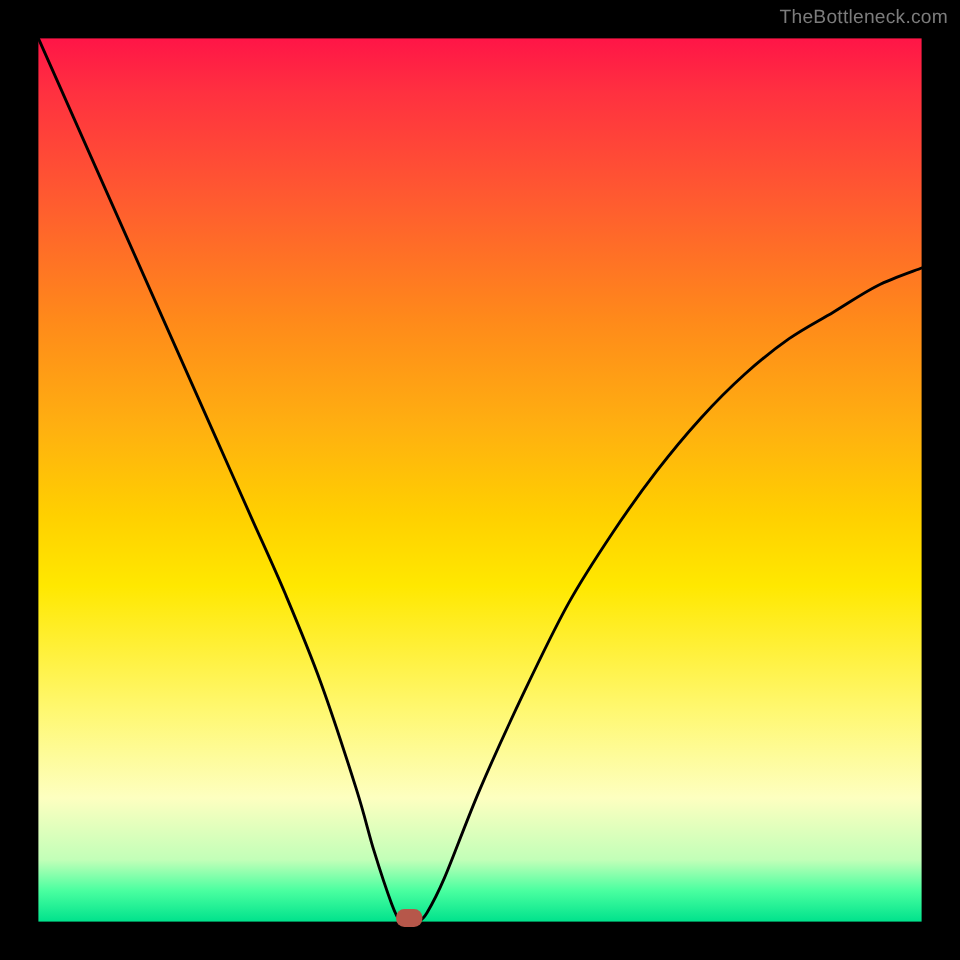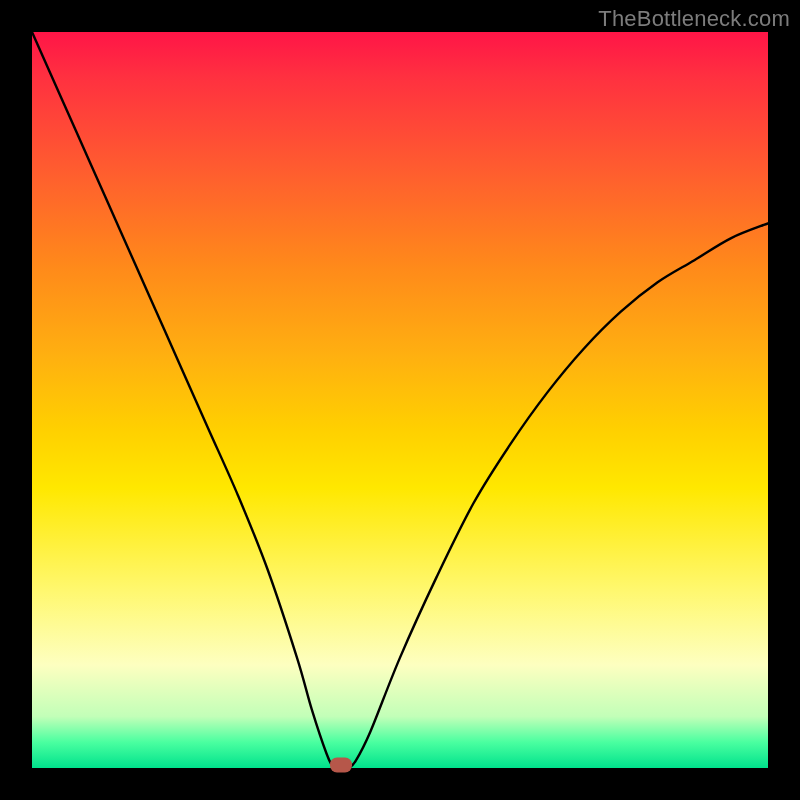--- a/index.html
+++ b/index.html
@@ -37,21 +37,21 @@
       #c2ffb8 93%,
       #4affa0 96.5%,
       #00e28c 100%
     );
   }
   .attribution {
     position: absolute;
     top: 6px;
     right: 10px;
     color: #7c7c7c;
-    font-size: 22px;
+    font-size: 16px;
     font-weight: 500;
     letter-spacing: 0.2px;
     user-select: none;
   }
   .marker {
     position: absolute;
     width: 22px;
     height: 15px;
     border-radius: 7px;
     background: #b6574a;

